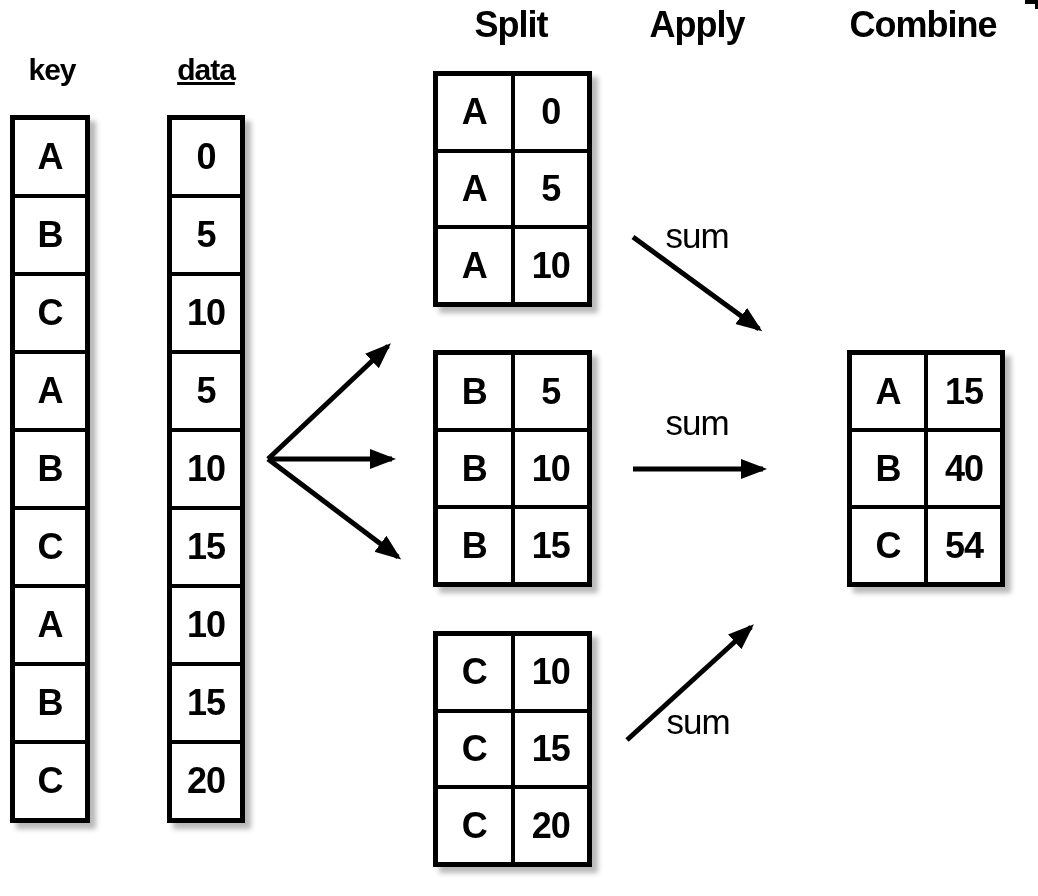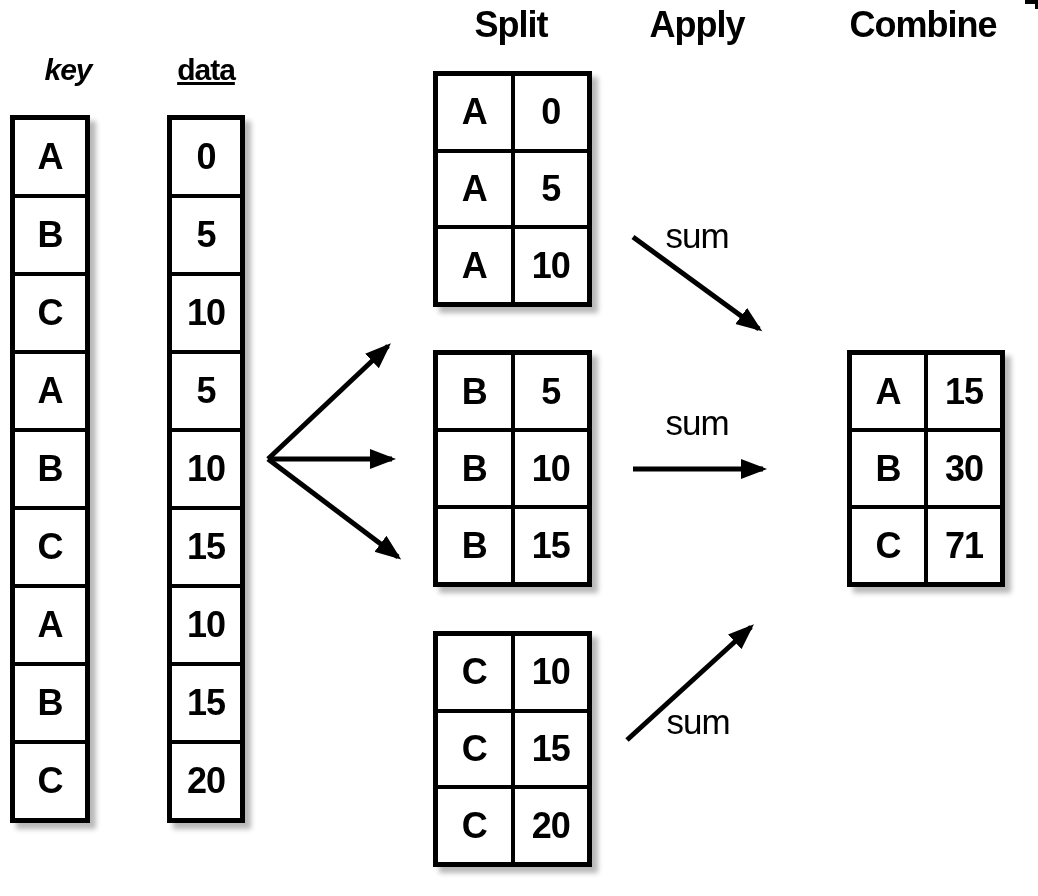--- a/index.html
+++ b/index.html
@@ -86,21 +86,21 @@
       <line x1="268" y1="459" x2="388" y2="346" marker-end="url(#ah)"></line>
       <line x1="268" y1="459" x2="392" y2="459" marker-end="url(#ah)"></line>
       <line x1="268" y1="459" x2="398" y2="557" marker-end="url(#ah)"></line>
 
       <line x1="633" y1="237" x2="759" y2="329" marker-end="url(#ah)"></line>
       <line x1="633" y1="469" x2="763" y2="469" marker-end="url(#ah)"></line>
       <line x1="627" y1="740" x2="751" y2="627" marker-end="url(#ah)"></line>
     </g>
   </svg>
 
-  <div class="col-label" style="left:28px; width:80px;font-style:italic;">key</div>
+  <div class="col-label" style="left:12px; width:80px;">key</div>
   <div class="col-label" style="left:167px; width:78px;text-decoration:underline;">data</div>
 
   <div class="stage-label" style="left:587px;">Apply</div>
   <div class="stage-label" style="left:401px;">Split</div>
   <div class="stage-label" style="left:813px;">Combine</div>
 
   <div class="gtable vcol" style="left:10px; top:115px; width:80px; height:708px;">
     <div class="cell">A</div>
     <div class="cell">B</div>
     <div class="cell">C</div>
@@ -152,20 +152,20 @@
   </div>
 
   <div class="sum-label" style="left:661px; top:220px;">sum</div>
   <div class="sum-label" style="left:661px; top:407px;">sum</div>
   <div class="sum-label" style="left:662px; top:706px;">sum</div>
 
   <div class="gtable pair3" style="left:847px; top:350px; width:158px; height:237px;">
     <div class="cell">A</div>
     <div class="cell">15</div>
     <div class="cell">B</div>
-    <div class="cell">30</div>
+    <div class="cell">40</div>
     <div class="cell">C</div>
-    <div class="cell">71</div>
+    <div class="cell">54</div>
   </div>
 
   <div class="artifact"></div>
 
 </div>
 
 </body></html>

